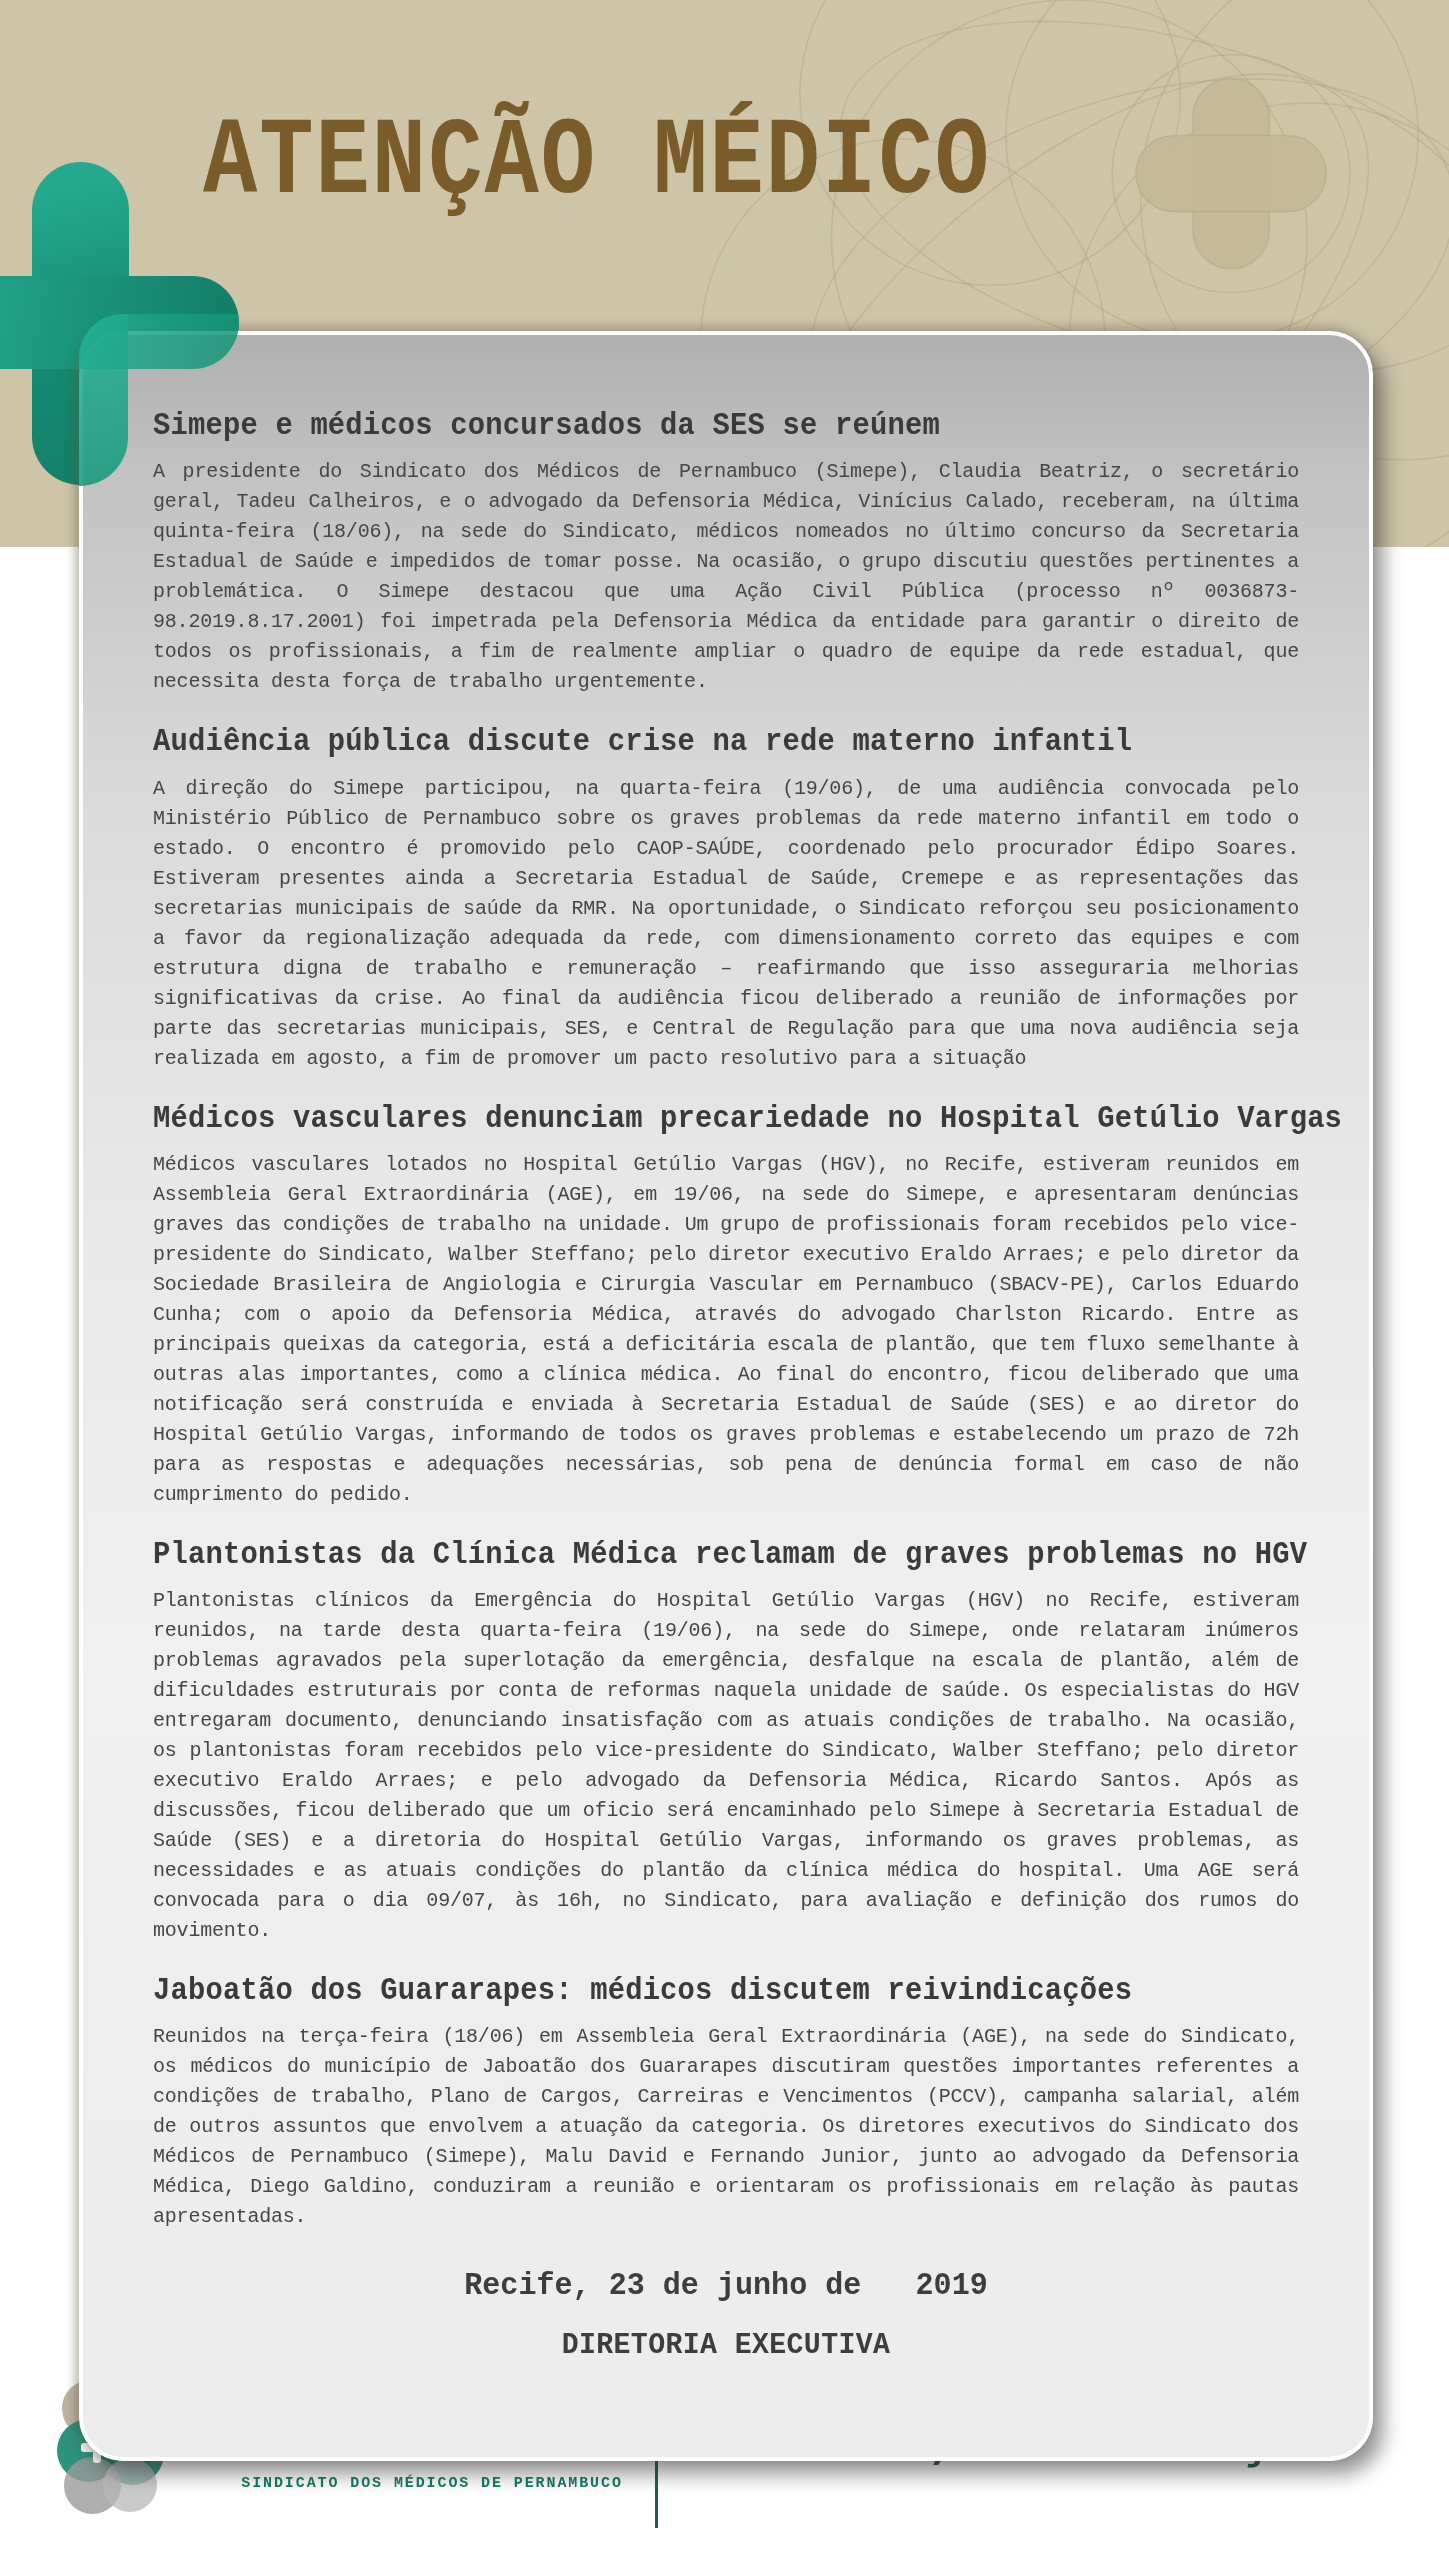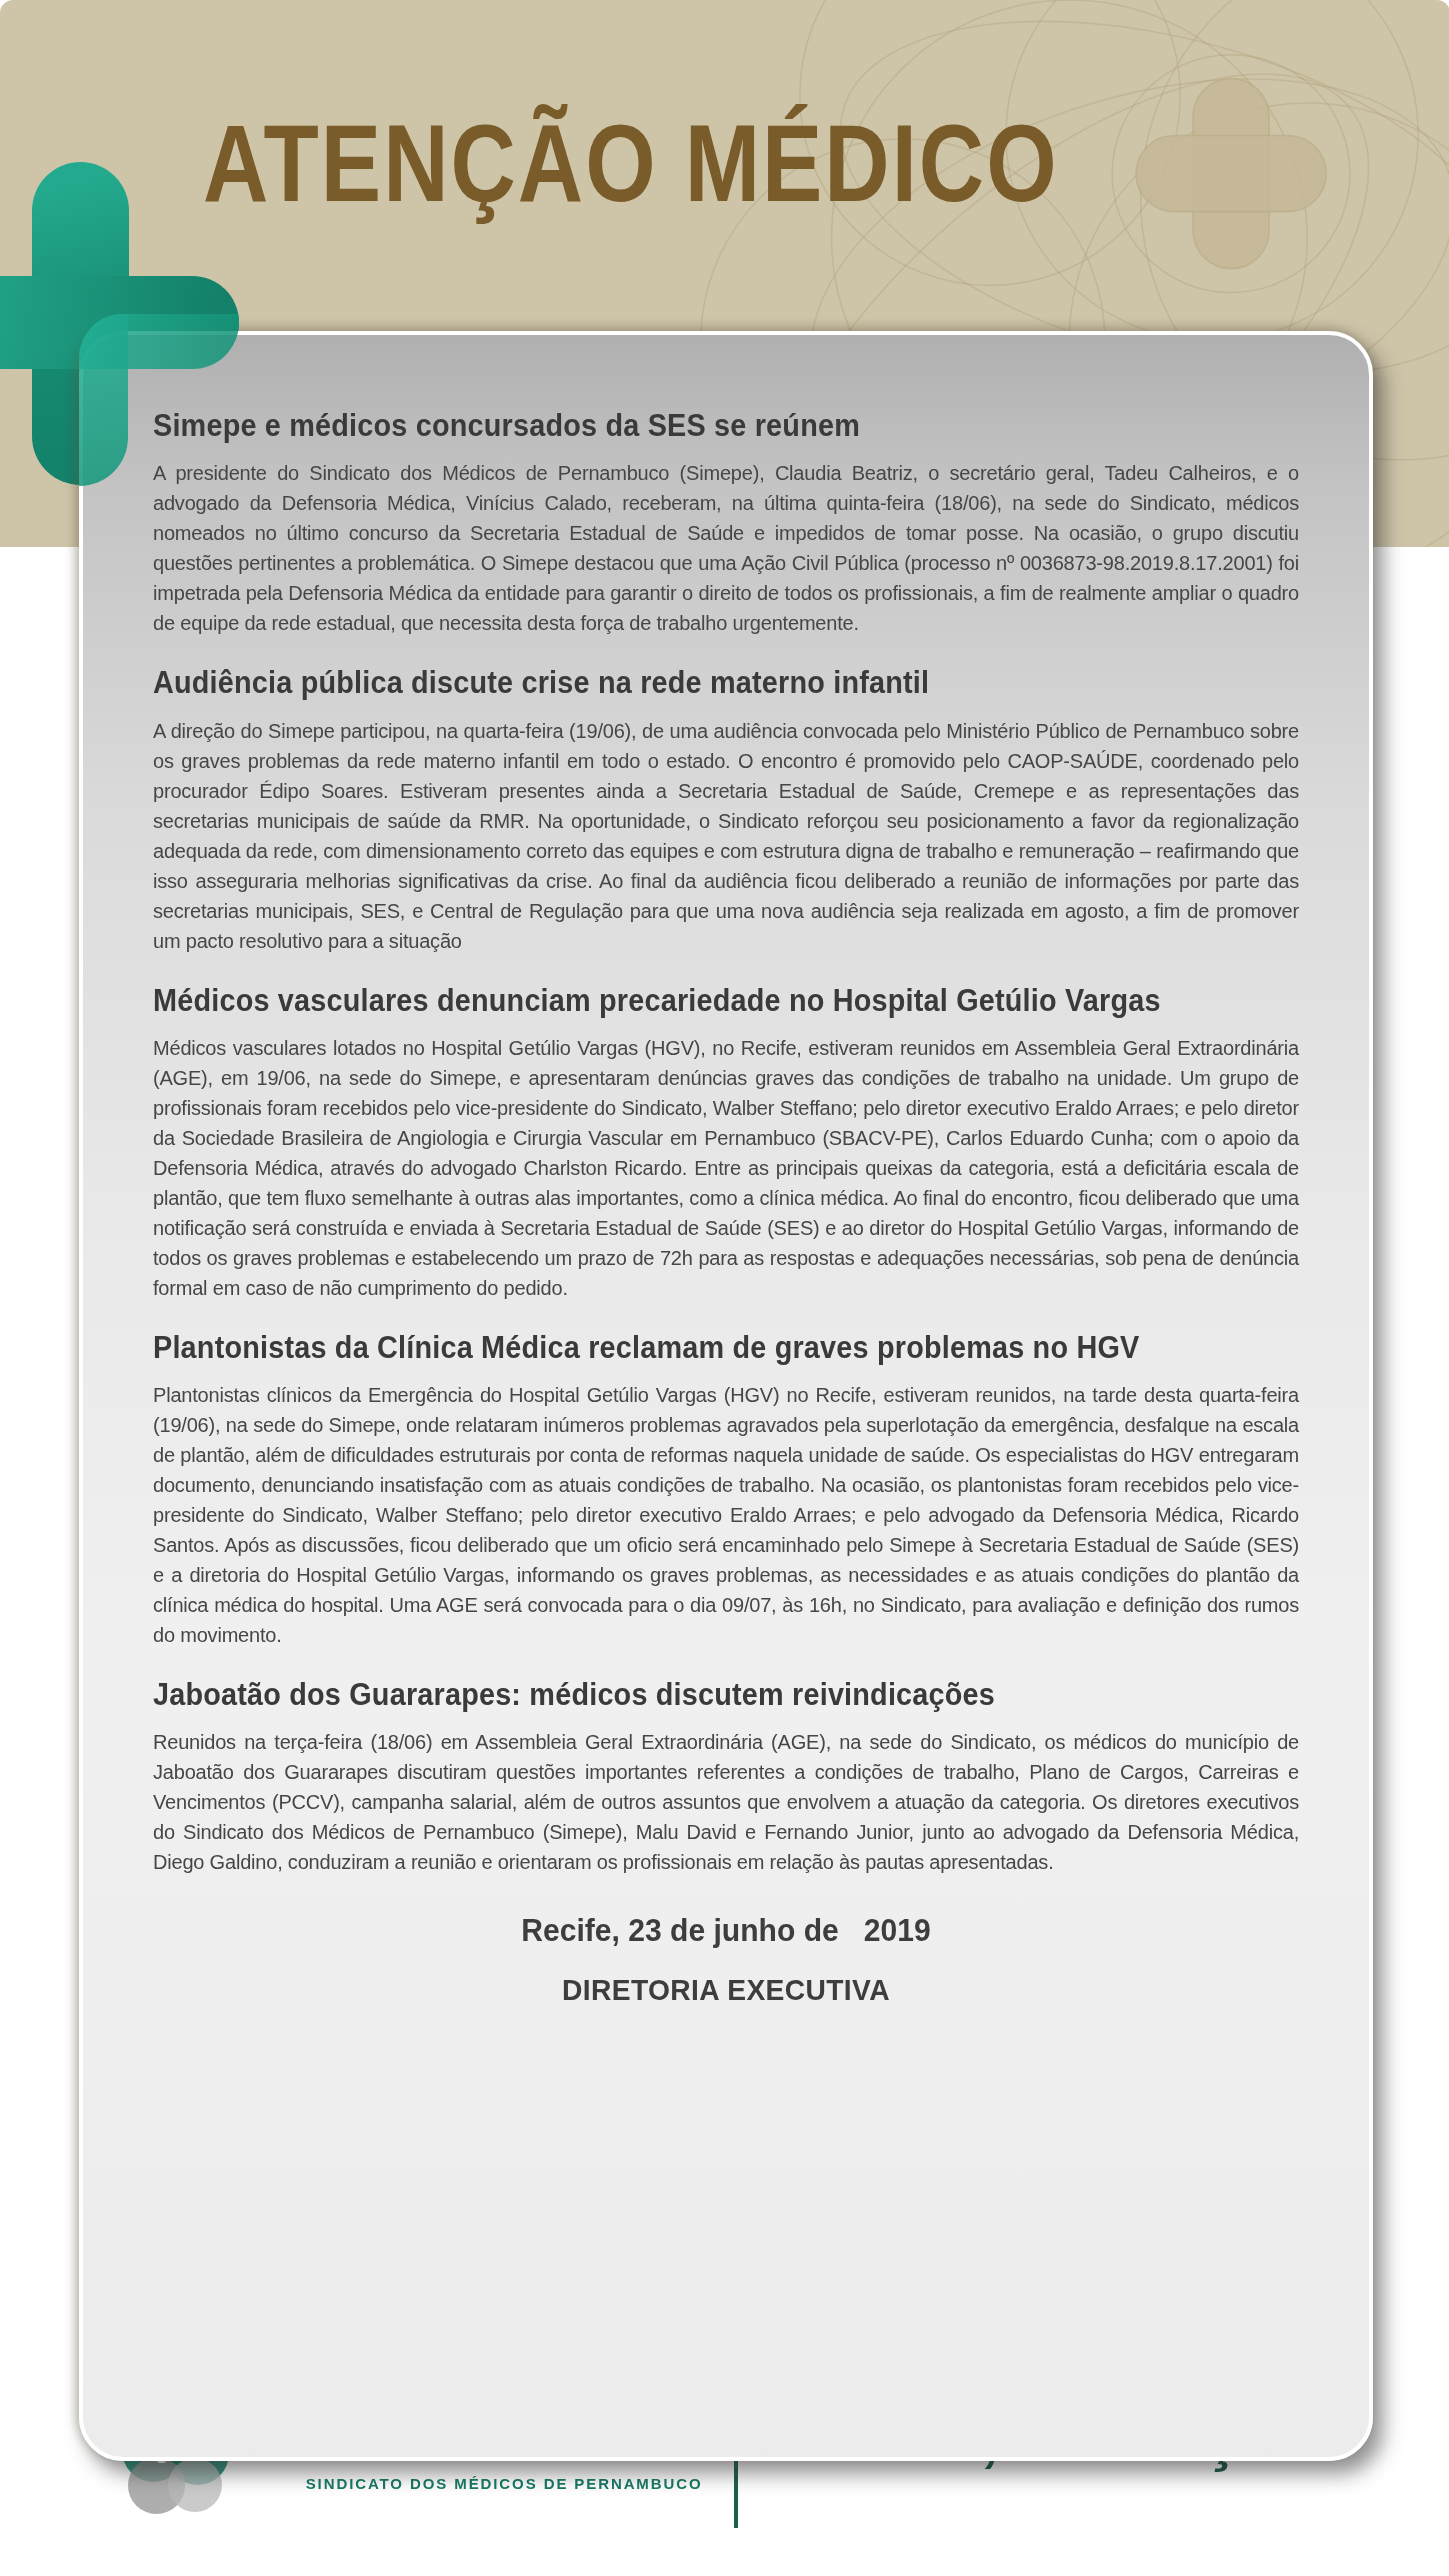--- a/index.html
+++ b/index.html
@@ -1,18 +1,18 @@
 <!DOCTYPE html>
 <html style="font-size:12.7px"><head>
 <meta charset="utf-8">
 <style>
   html,body{margin:0;padding:0;background:#ffffff;}
   .page{
     position:relative;width:1450px;height:2576px;overflow:hidden;
-    background:#ffffff;font-family:Liberation Sans, sans-serif;border-radius:13px;
+    background:#ffffff;font-family:Liberation Mono, monospace;
   }
   
   .hero{position:absolute;left:0;top:0;width:1450px;height:547px;background:#cec5a9;z-index:0;}
   .pattern{position:absolute;right:0;top:0;width:793px;height:547px;}
   .hero-title{
     position:absolute;left:203px;top:101px;z-index:1;
     font-size:109px;font-weight:bold;color:#7a5c2b;letter-spacing:2.4px;
     white-space:nowrap;transform:scaleX(.83);transform-origin:left top;line-height:1.15;
   }
   

